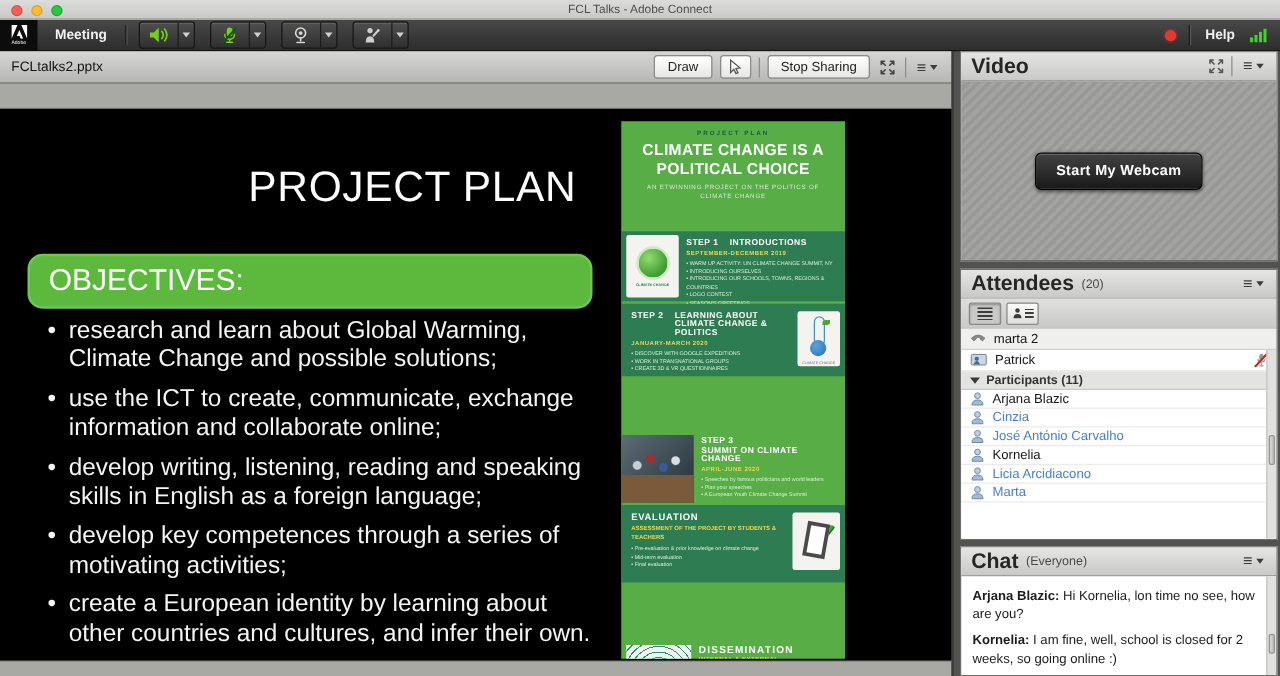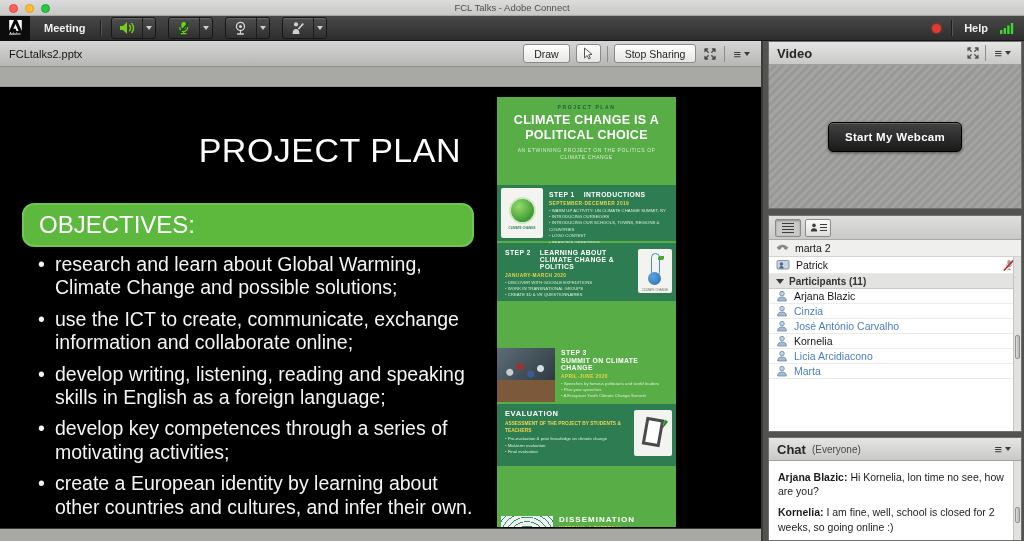--- a/index.html
+++ b/index.html
@@ -142,21 +142,21 @@
       radial-gradient(circle at 32% 62%, #f0f0f0 0 5px, transparent 6px),
       radial-gradient(circle at 60% 80%, #2a2a2a 0 4px, transparent 5px),
       radial-gradient(circle at 86% 72%, #e87a2a 0 5px, transparent 6px); }
 
   
   .right-col { position:absolute; left:768px; right:2px; top:0; bottom:0; }
   .pod { position:absolute; left:0; right:0; background:#fff; border:1px solid #6f6f6d;
     display:flex; flex-direction:column; }
   .pod-hd { height:23px; background:linear-gradient(#e5e5e3,#c9c9c7); border-bottom:1px solid #9f9f9d;
     display:flex; align-items:center; padding:0 8px; flex:none; }
-  .pod-title { font-size:13px; font-weight:bold; color:#262626; }
+  .pod-title { font-size:17px; font-weight:bold; color:#262626; }
   .pod-count { font-size:10px; color:#4a4a4a; margin-left:6px; }
   .pod-hd-right { margin-left:auto; display:flex; align-items:center; gap:6px; }
 
   .video-pod { top:0; height:168px; }
   .video-body { flex:1; display:flex; align-items:center; justify-content:center;
     background:repeating-linear-gradient(135deg,#a3a3a1 0 3px,#96969400 3px 6px),#989896; }
   .webcam-btn { background:linear-gradient(#424242,#191919); color:#fff; font-size:11.5px;
     font-weight:bold; letter-spacing:.3px; padding:8px 16px; border-radius:5px; border:1px solid #000;
     box-shadow:inset 0 1px 0 rgba(255,255,255,.18), 0 1px 3px rgba(0,0,0,.5); }
 
@@ -427,20 +427,30 @@
             <span class="dcaret"></span>
           </div>
         </div>
       </div>
       <div class="video-body">
         <button class="webcam-btn">Start My Webcam</button>
       </div>
     </div>
 
     <div class="pod att-pod">
+      <div class="pod-hd">
+        <span class="pod-title">Attendees</span>
+        <span class="pod-count">(20)</span>
+        <div class="pod-hd-right">
+          <div class="pod-menu">
+            <span class="mlines"></span>
+            <span class="dcaret"></span>
+          </div>
+        </div>
+      </div>
       <div class="att-toolbar">
         <div class="view-btn active">
           <span class="ic-lines"></span>
         </div>
         <div class="view-btn">
           <svg width="8" height="9" viewBox="0 0 8 9">
             <circle cx="4" cy="2.4" r="1.8" fill="#3c3c3c"></circle>
               <path d="M.8 8.6q0-3.4 3.2-3.4t3.2 3.4z" fill="#3c3c3c"></path>
           </svg>
           <span class="ic-plines"></span>

